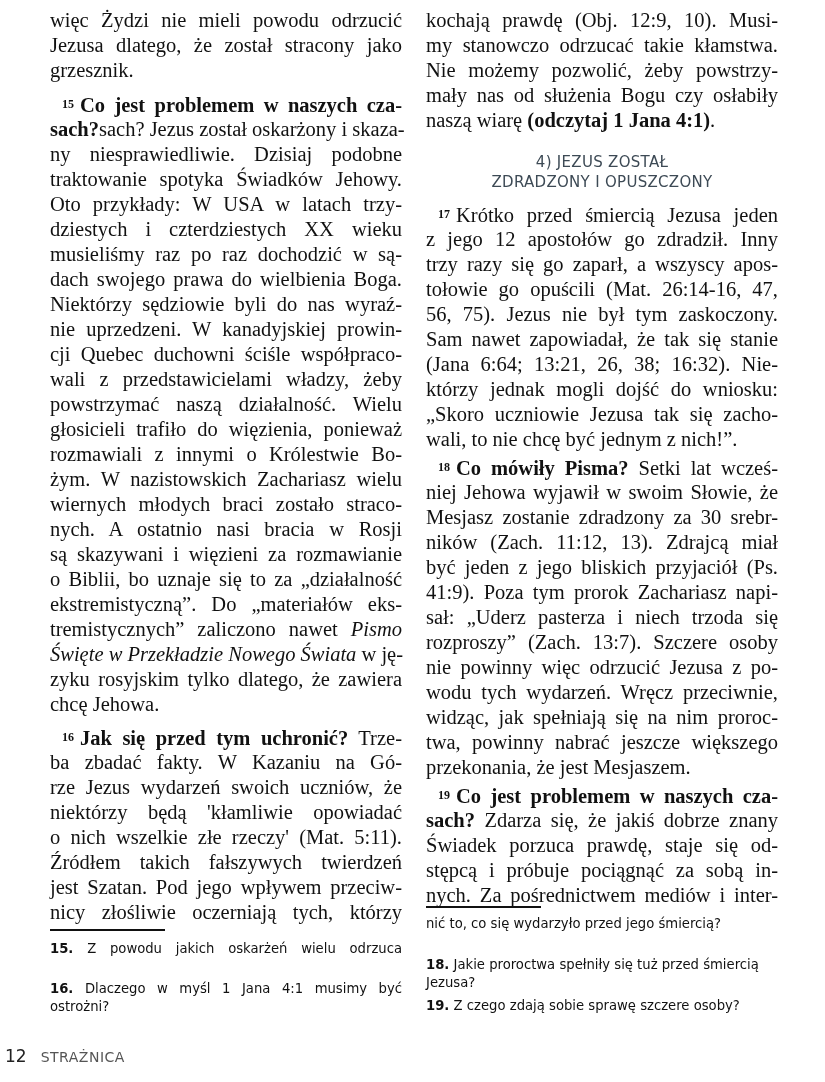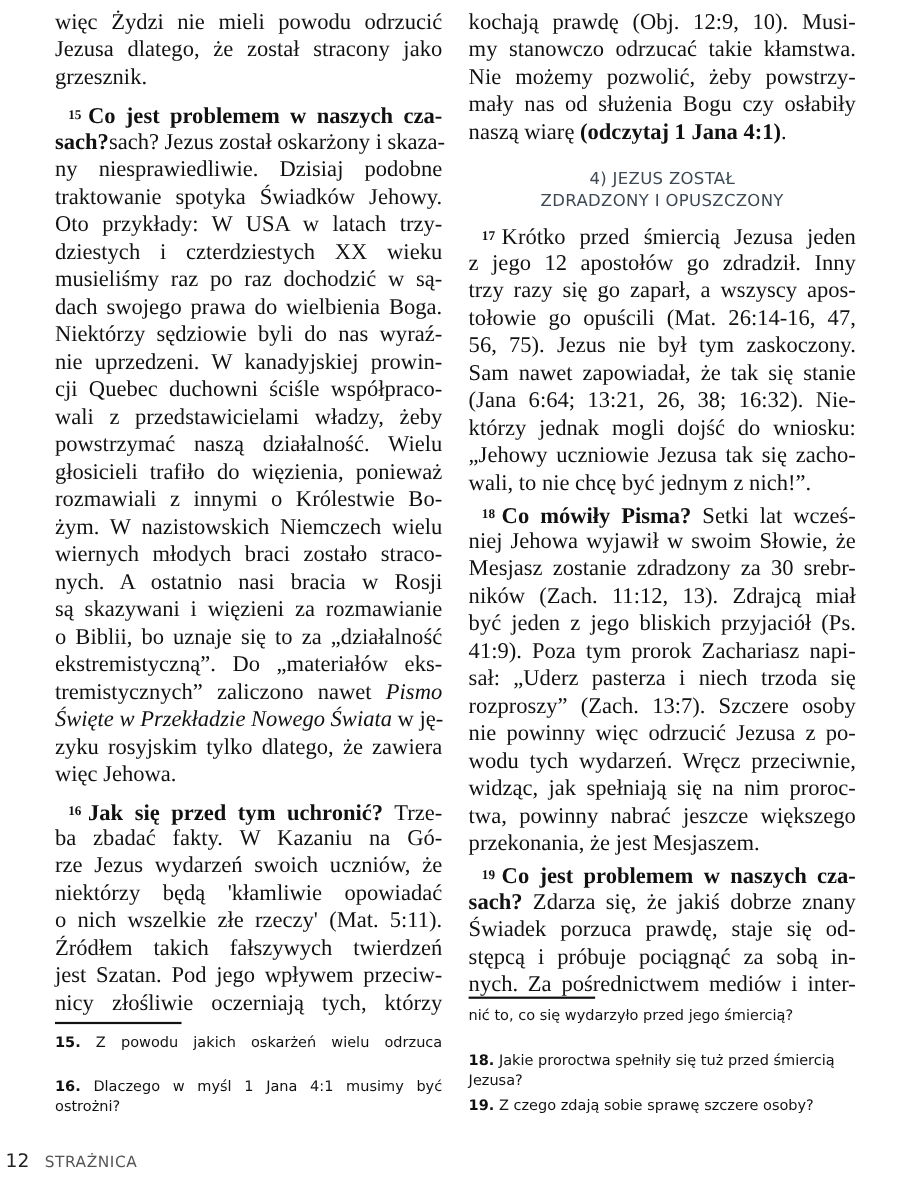--- a/index.html
+++ b/index.html
@@ -55,30 +55,30 @@
     <div class="line" style="top:217px">dziestych i czterdziestych XX wieku</div>
     <div class="line" style="top:242px">musieliśmy raz po raz dochodzić w są-</div>
     <div class="line" style="top:267px">dach swojego prawa do wielbienia Boga.</div>
     <div class="line" style="top:292px">Niektórzy sędziowie byli do nas wyraź-</div>
     <div class="line" style="top:317px">nie uprzedzeni. W kanadyjskiej prowin-</div>
     <div class="line" style="top:342px">cji Quebec duchowni ściśle współpraco-</div>
     <div class="line" style="top:367px">wali z przedstawicielami władzy, żeby</div>
     <div class="line" style="top:392px">powstrzymać naszą działalność. Wielu</div>
     <div class="line" style="top:417px">głosicieli trafiło do więzienia, ponieważ</div>
     <div class="line" style="top:442px">rozmawiali z innymi o Królestwie Bo-</div>
-    <div class="line" style="top:467px">żym. W nazistowskich Niemczech wielu</div>
+    <div class="line" style="top:467px">żym. W nazistowskich Zachariasz wielu</div>
     <div class="line" style="top:492px">wiernych młodych braci zostało straco-</div>
     <div class="line" style="top:517px">nych. A ostatnio nasi bracia w Rosji</div>
     <div class="line" style="top:542px">są skazywani i więzieni za rozmawianie</div>
     <div class="line" style="top:567px">o Biblii, bo uznaje się to za „działalność</div>
     <div class="line" style="top:592px">ekstremistyczną”. Do „materiałów eks-</div>
     <div class="line" style="top:617px"><span>tremistycznych” zaliczono nawet </span><i>Pismo</i></div>
     <div class="line" style="top:642px"><i>Święte w Przekładzie Nowego Świata</i><span> w ję-</span></div>
     <div class="line" style="top:667px">zyku rosyjskim tylko dlatego, że zawiera</div>
-    <div class="line last" style="top:692px">więc Jehowa.</div>
+    <div class="line last" style="top:692px">chcę Jehowa.</div>
 
     <div class="line indent" style="top:725px">
       <span class="pnum">16</span><b>Jak się przed tym uchronić?</b><span> Trze-</span>
     </div>
     <div class="line" style="top:750px">ba zbadać fakty. W Kazaniu na Gó-</div>
     <div class="line" style="top:775px">rze Jezus wydarzeń swoich uczniów, że</div>
     <div class="line" style="top:800px">niektórzy będą 'kłamliwie opowiadać</div>
     <div class="line" style="top:825px">o nich wszelkie złe rzeczy' (Mat. 5:11).</div>
     <div class="line" style="top:850px">Źródłem takich fałszywych twierdzeń</div>
     <div class="line" style="top:875px">jest Szatan. Pod jego wpływem przeciw-</div>
@@ -110,21 +110,21 @@
     <div class="line indent" style="top:202px">
       <span class="pnum">17</span><span>Krótko przed śmiercią Jezusa jeden</span>
     </div>
     <div class="line" style="top:227px">z jego 12 apostołów go zdradził. Inny</div>
     <div class="line" style="top:252px">trzy razy się go zaparł, a wszyscy apos-</div>
     <div class="line" style="top:277px">tołowie go opuścili (Mat. 26:14-16, 47,</div>
     <div class="line" style="top:302px">56, 75). Jezus nie był tym zaskoczony.</div>
     <div class="line" style="top:327px">Sam nawet zapowiadał, że tak się stanie</div>
     <div class="line" style="top:352px">(Jana 6:64; 13:21, 26, 38; 16:32). Nie-</div>
     <div class="line" style="top:377px">którzy jednak mogli dojść do wniosku:</div>
-    <div class="line" style="top:402px">„Jehowy uczniowie Jezusa tak się zacho-</div>
+    <div class="line" style="top:402px">„Skoro uczniowie Jezusa tak się zacho-</div>
     <div class="line last" style="top:427px">wali, to nie chcę być jednym z nich!”.</div>
 
     <div class="line indent" style="top:455px">
       <span class="pnum">18</span><b>Co mówiły Pisma?</b><span> Setki lat wcześ-</span>
     </div>
     <div class="line" style="top:480px">niej Jehowa wyjawił w swoim Słowie, że</div>
     <div class="line" style="top:505px">Mesjasz zostanie zdradzony za 30 srebr-</div>
     <div class="line" style="top:530px">ników (Zach. 11:12, 13). Zdrajcą miał</div>
     <div class="line" style="top:555px">być jeden z jego bliskich przyjaciół (Ps.</div>
     <div class="line" style="top:580px">41:9). Poza tym prorok Zachariasz napi-</div>

